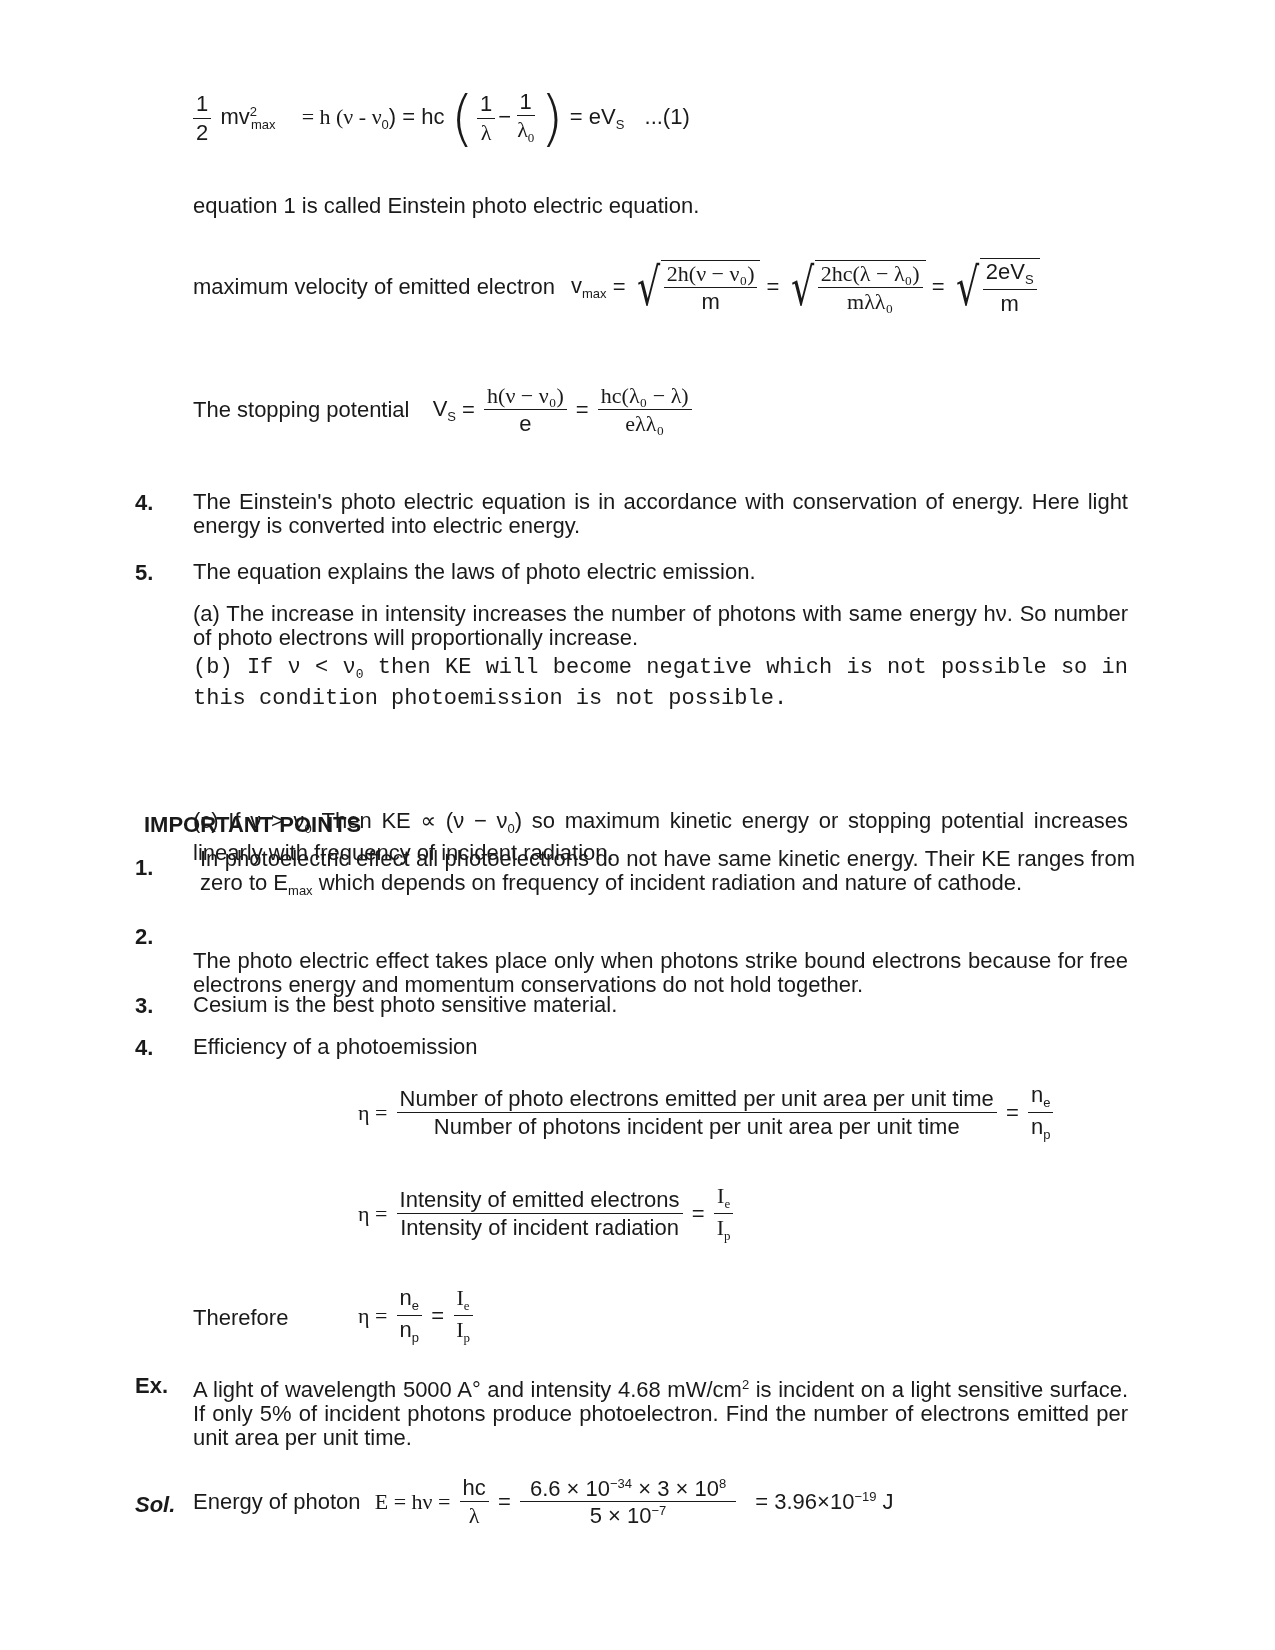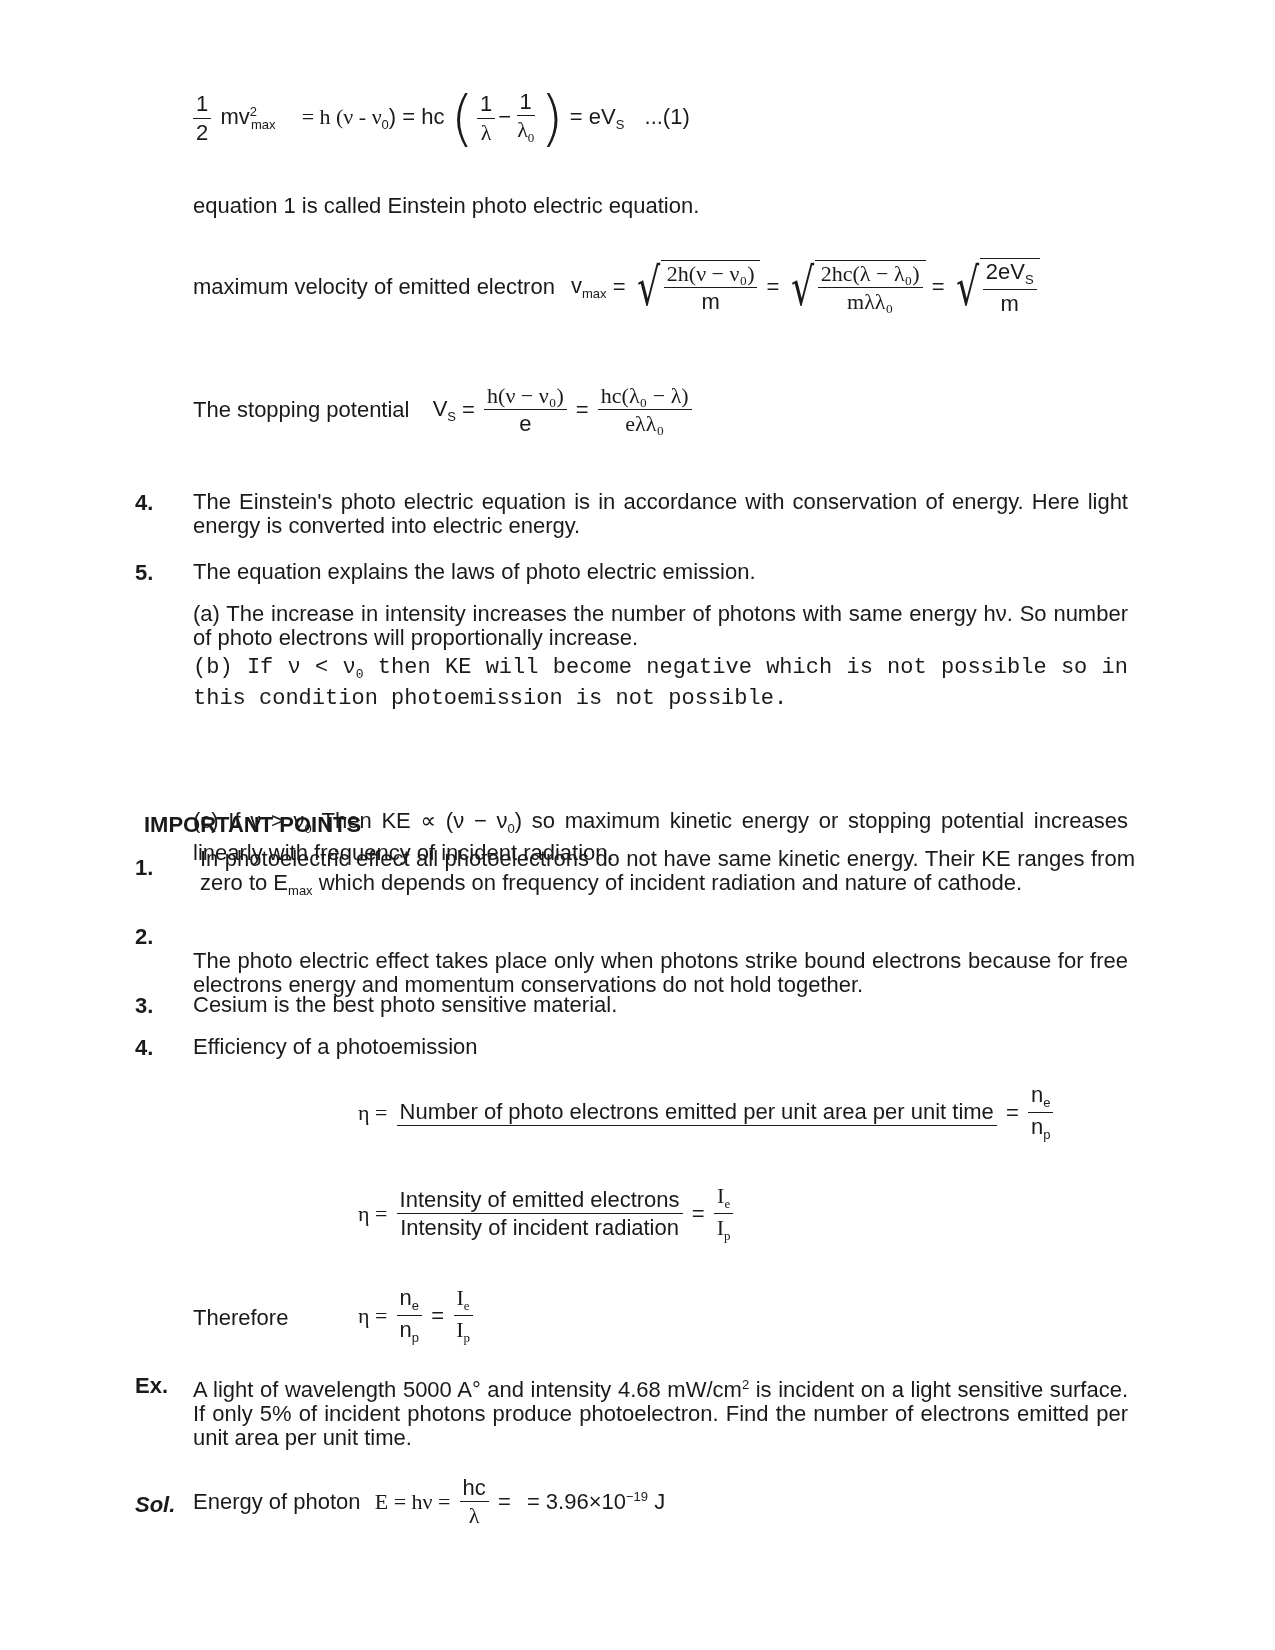--- a/index.html
+++ b/index.html
@@ -104,20 +104,21 @@
 <div class="para" style="top:905px;margin-top:44px;">The photo electric effect takes place only when photons strike bound electrons because for free electrons energy and momentum conservations do not hold together.</div>
 <span class="num-label" style="left:135px; top:993px;">3.</span>
 <div class="para" style="top:993px;">Cesium is the best photo sensitive material.</div>
 <span class="num-label" style="left:135px; top:1035px;">4.</span>
 <div class="para" style="top:1035px;">Efficiency of a photoemission</div>
 
 <div class="abs" style="left:358px; top:1082px;">
   <span class="serif" style="vertical-align:middle;">η =</span>
   <span class="frac">
       <span class="num">Number of photo electrons emitted per unit area per unit time</span>
+      <span class="den">Number of photons incident per unit area per unit time</span>
     </span>
   <span style="vertical-align:middle;">=</span>
   <span class="frac">
       <span class="num"><span>n</span><sub>e</sub></span>
       <span class="den"><span>n</span><sub>p</sub></span>
     </span>
 </div>
 
 <div class="abs" style="left:358px; top:1183px;">
   <span class="serif" style="vertical-align:middle;">η =</span>
@@ -151,14 +152,18 @@
 
 <span class="num-label" style="left:135px; top:1492px;font-style:italic;">Sol.</span>
 <div class="abs" style="left:193px; top:1475px;">
   <span style="vertical-align:middle;">Energy of photon</span>
   <span class="sym" style="vertical-align:middle; margin-left:8px;">E = hν =</span>
   <span class="frac">
       <span class="num">hc</span>
       <span class="den sym">λ</span>
     </span>
   <span style="vertical-align:middle;">=</span>
+  <span class="frac">
+      <span class="num" style="padding:0 10px;"><span>6.6 × 10</span><sup>−34</sup><span> × 3 × 10</span><sup>8</sup></span>
+      <span class="den"><span>5 × 10</span><sup>−7</sup></span>
+    </span>
   <span style="vertical-align:middle; margin-left:10px;"><span>= 3.96×10</span><sup>−19</sup><span> J</span></span>
 </div>
 
 </body></html>

